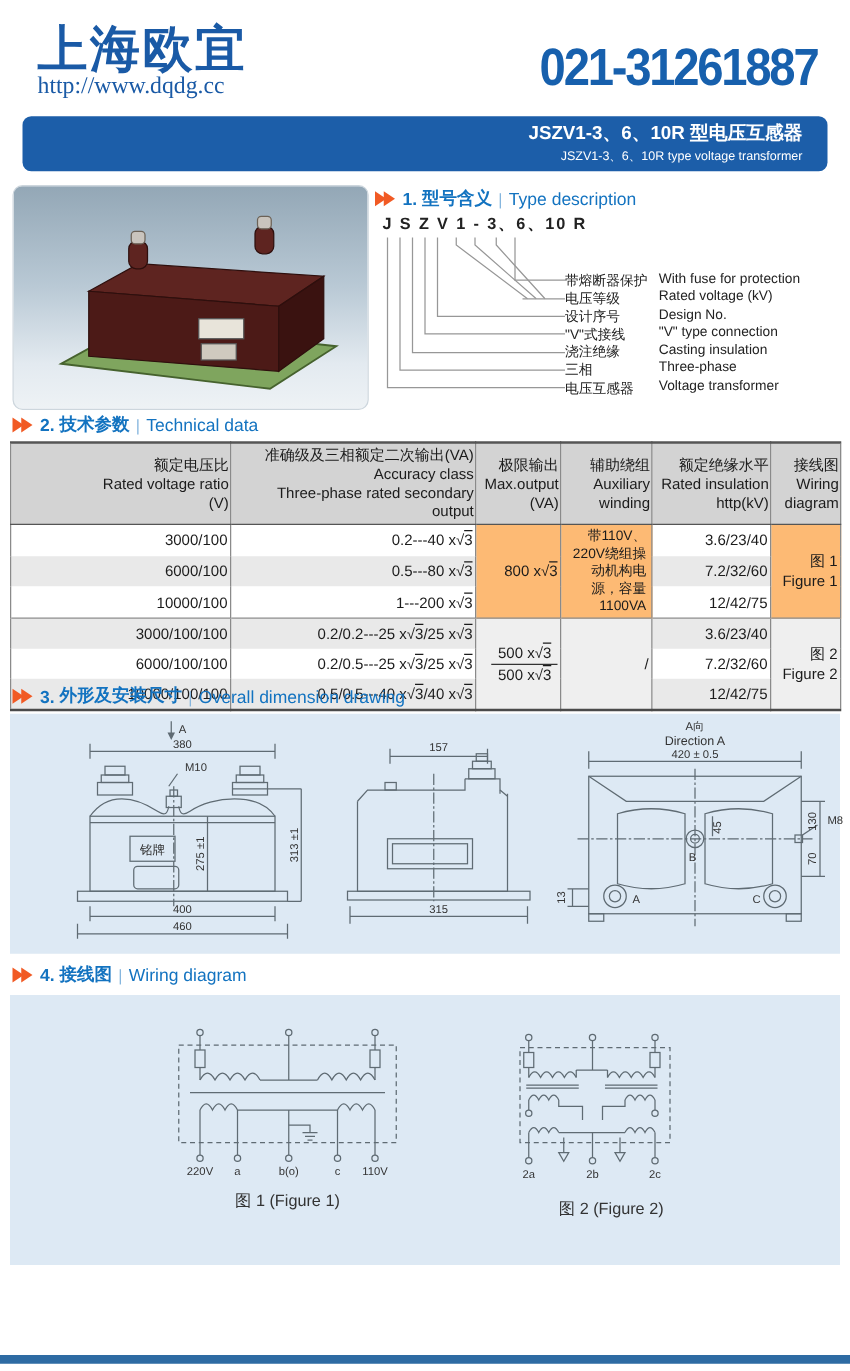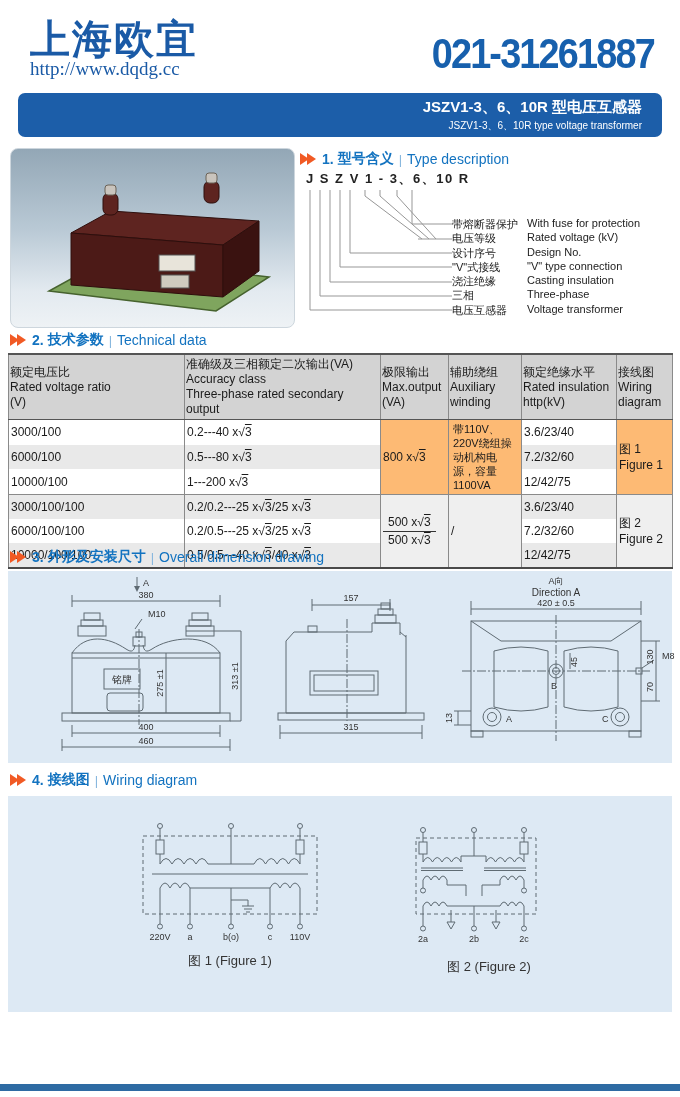--- a/index.html
+++ b/index.html
@@ -27,21 +27,21 @@
   .sec .zh{color:#1373c0;font-weight:bold;font-size:14px;margin-left:4px;}
   .sec .pipe{color:#86b6de;font-size:13px;margin:0 5px;}
   .sec .en{color:#1373c0;font-size:14px;}
   
   .model{position:absolute;left:306px;top:170px;font-size:13px;font-weight:bold;color:#222;letter-spacing:1.5px;}
   .fanout{position:absolute;left:300px;top:186px;}
   .tdlabels{position:absolute;left:452px;top:217px;}
   .tdrow{height:14.3px;display:flex;font-size:11px;color:#222;align-items:flex-start;}
   .tdrow .zh{width:75px;}
   
-  .ttable{position:absolute;left:8px;top:353px;width:664px;border-collapse:collapse;text-align:left;color:#1b1b1b;
+  .ttable{position:absolute;left:8px;top:353px;width:664px;border-collapse:collapse;text-align:right;color:#1b1b1b;
           border-top:2px solid #555;border-bottom:2px solid #4a4a4a;table-layout:fixed;}
   .ttable th{background:#d3d3d3;font-weight:normal;font-size:12px;line-height:15px;padding:2px 1px;
              border-bottom:1px solid #555;border-left:1px solid #8a8a8a;border-right:1px solid #8a8a8a;}
   .ttable td{font-size:12px;height:24px;padding:0 2px;border-left:1px solid #8a8a8a;border-right:1px solid #8a8a8a;}
   .alt td{background:#e9e9e9;}
   td.span1{background:#fdba74;}
   td.span2{background:#efefef;}
   tr.gdiv td{border-top:1px solid #8a8a8a;}
   td.aux{font-size:11px;line-height:14px;padding:2px 4px;}
   .frac{display:inline-block;}

